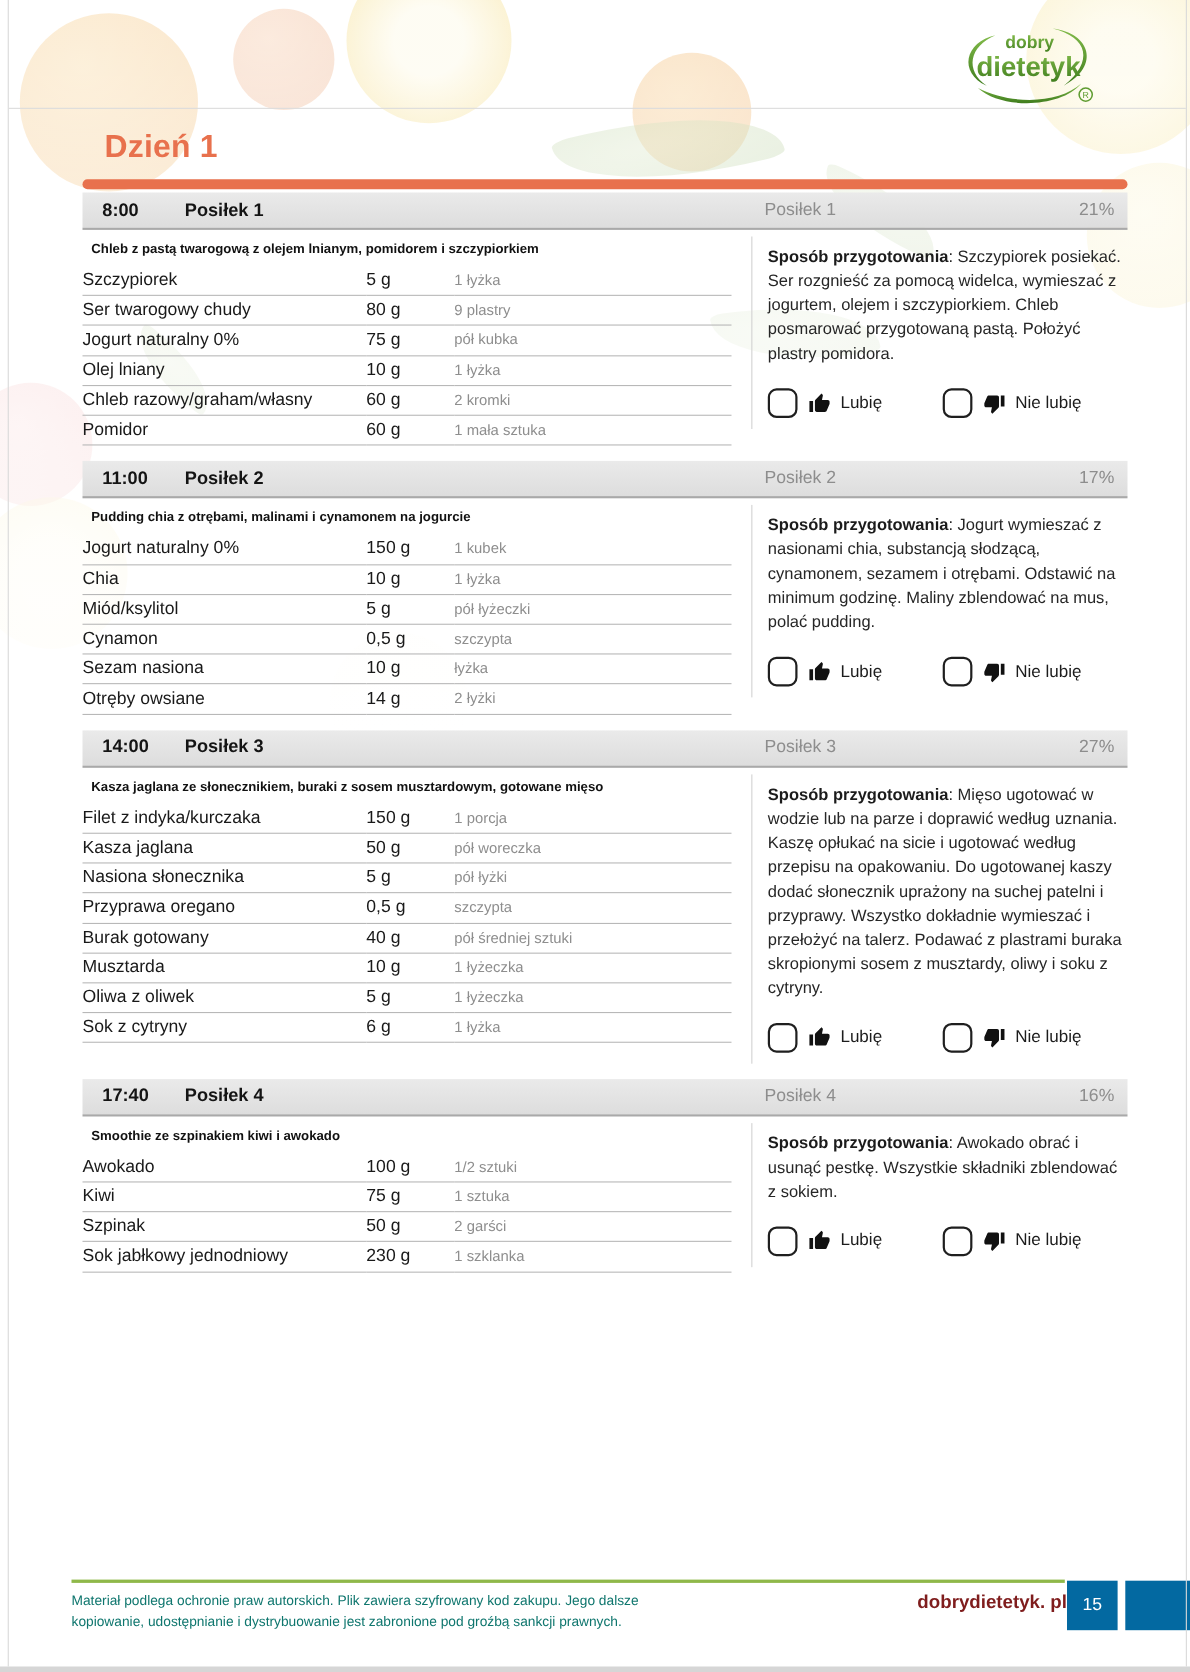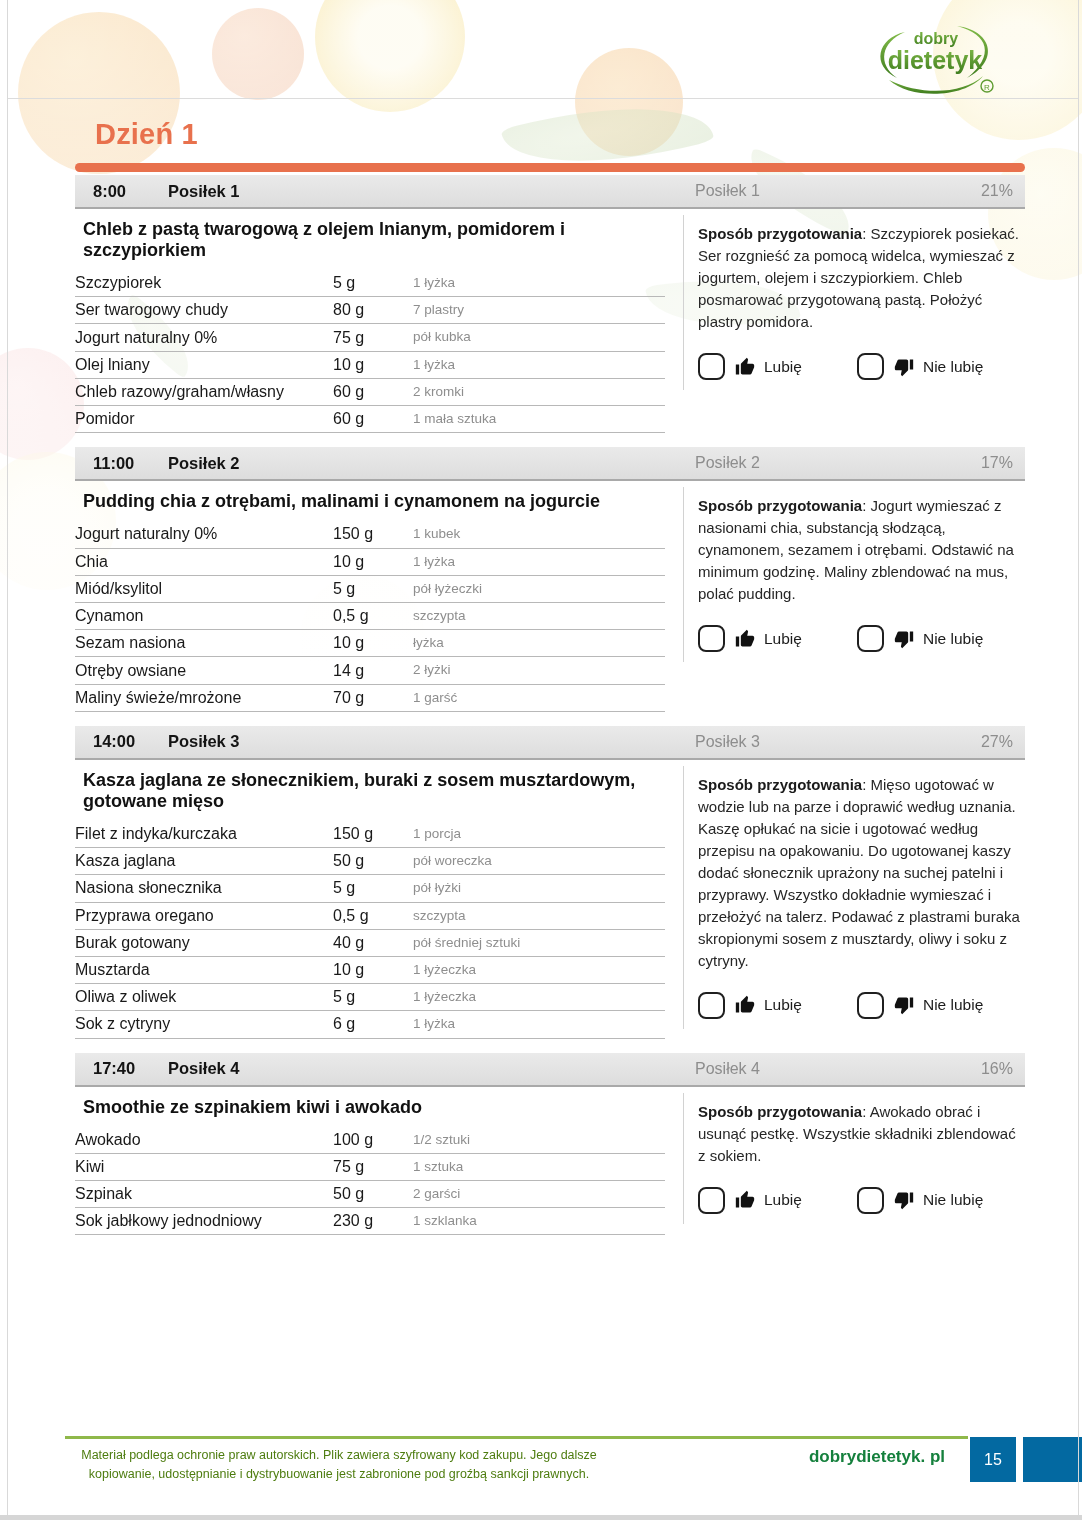--- a/index.html
+++ b/index.html
@@ -30,43 +30,43 @@
   .meal { margin-bottom:0; }
   .meal-header { position:relative; height:34px; background:linear-gradient(#eaeaea,#dddddd);
                  border-bottom:2px solid #a9a9a9; display:flex; align-items:center; }
   .meal-time { margin-left:18px; width:75px; font-weight:bold; font-size:16.5px; color:#141414; }
   .meal-name { font-weight:bold; font-size:16.5px; color:#141414; }
   .hdr-right-name { position:absolute; left:620px; font-size:16px; color:#8d8d8d; }
   .hdr-percent { position:absolute; right:12px; font-size:16px; color:#8d8d8d; }
 
   .meal-body { display:flex; align-items:flex-start; margin-bottom:14px; }
   .meal-left { width:590px; }
-  .dish-title { font-size:18px; font-weight:bold; color:#111; margin:10px 0 9px 8px; }
+  .dish-title { font-size:12px; font-weight:bold; color:#111; margin:10px 0 9px 8px; }
   table.ingredients { width:100%; border-collapse:collapse; }
   table.ingredients td { border-bottom:1px solid #b8b8b8; padding:4px 0; vertical-align:middle; }
   td.ing-name   { width:258px; padding-left:8px; font-size:16px; color:#191919; }
   td.ing-amount { width:80px;  font-size:16px; color:#191919; }
   td.ing-measure{ font-size:13.5px; color:#8e8e8e; }
   td.ing-measure span { display:inline-block; max-width:112px; line-height:1.35; }
 
   .meal-right { width:342px; margin-left:18px; border-left:1px solid #d2d2d2; padding-left:14px; margin-top:6px; }
   .prep { font-size:15px; line-height:22px; color:#262626; margin-top:8px; }
   .prep b { color:#1b1b1b; }
   .like-row { display:flex; align-items:center; margin-top:20px; margin-bottom:10px; }
   .like-group { display:flex; align-items:center; }
   .like-group.dislike { margin-left:55px; }
   .checkbox { width:27px; height:27px; border:2.5px solid #1f1f1f; border-radius:8px; background:#fff; cursor:pointer; flex:none; }
   .thumb { margin-left:10px; display:flex; align-items:center; }
   .thumb svg { width:20px; height:20px; fill:#111; }
   .like-label { margin-left:9px; font-size:15.5px; color:#1c1c1c; }
 
   
   .footer-line { position:absolute; left:65px; top:1436px; width:903px; height:3px; background:#8fb84a; z-index:2; }
-  .footer-text { position:absolute; left:65px; top:1446px; width:548px; font-size:12.5px; line-height:1.55; color:#4d7c0f; z-index:2;text-align:center; }
-  .footer-site { position:absolute; left:795px; top:1447px; width:150px; text-align:right; font-size:17px; font-weight:bold; color:#15803d; z-index:2; }
+  .footer-text { position:absolute; left:65px; top:1446px; width:548px; font-size:12.5px; line-height:1.55; color:#0f766e; z-index:2; }
+  .footer-site { position:absolute; left:820px; top:1447px; width:150px; text-align:right; font-size:17px; font-weight:bold; color:#7f1d1d; z-index:2; }
   .page-box { position:absolute; top:1437px; background:#0369a1; z-index:2; }
   .page-box.num { left:970px; width:46px; height:45px; color:#fff; font-size:16px; display:flex; align-items:center; justify-content:center; }
   .page-box.blank { left:1023px; width:59px; height:45px; }
 </style>
 </head>
 <body>
 
 <div class="page">
 
   <div class="decor">
@@ -127,21 +127,21 @@
                 <tbody>
   <tr class="ing-row">
     <td class="ing-name">Szczypiorek</td>
     <td class="ing-amount">5 g</td>
     <td class="ing-measure"><span>1 łyżka</span></td>
   </tr>
 
   <tr class="ing-row">
     <td class="ing-name">Ser twarogowy chudy</td>
     <td class="ing-amount">80 g</td>
-    <td class="ing-measure"><span>7 plastry</span></td>
+    <td class="ing-measure"><span>9 plastry</span></td>
   </tr>
 
   <tr class="ing-row">
     <td class="ing-name">Jogurt naturalny 0%</td>
     <td class="ing-amount">75 g</td>
     <td class="ing-measure"><span>pół kubka</span></td>
   </tr>
 
   <tr class="ing-row">
     <td class="ing-name">Olej lniany</td>
@@ -230,25 +230,20 @@
     <td class="ing-amount">10 g</td>
     <td class="ing-measure"><span>łyżka</span></td>
   </tr>
 
   <tr class="ing-row">
     <td class="ing-name">Otręby owsiane</td>
     <td class="ing-amount">14 g</td>
     <td class="ing-measure"><span>2 łyżki</span></td>
   </tr>
 
-  <tr class="ing-row">
-    <td class="ing-name">Maliny świeże/mrożone</td>
-    <td class="ing-amount">70 g</td>
-    <td class="ing-measure"><span>1 garść</span></td>
-  </tr>
 </tbody>
               </table>
       </div>
       <div class="meal-right">
         <p class="prep"><b>Sposób przygotowania</b><span>: </span><span>Jogurt wymieszać z nasionami chia, substancją słodzącą, cynamonem, sezamem i otrębami. Odstawić na minimum godzinę. Maliny zblendować na mus, polać pudding.</span></p>
         <div class="like-row">
           <div class="like-group">
             <span class="checkbox"></span>
             <span class="thumb">
               <svg viewBox="0 0 24 24">

